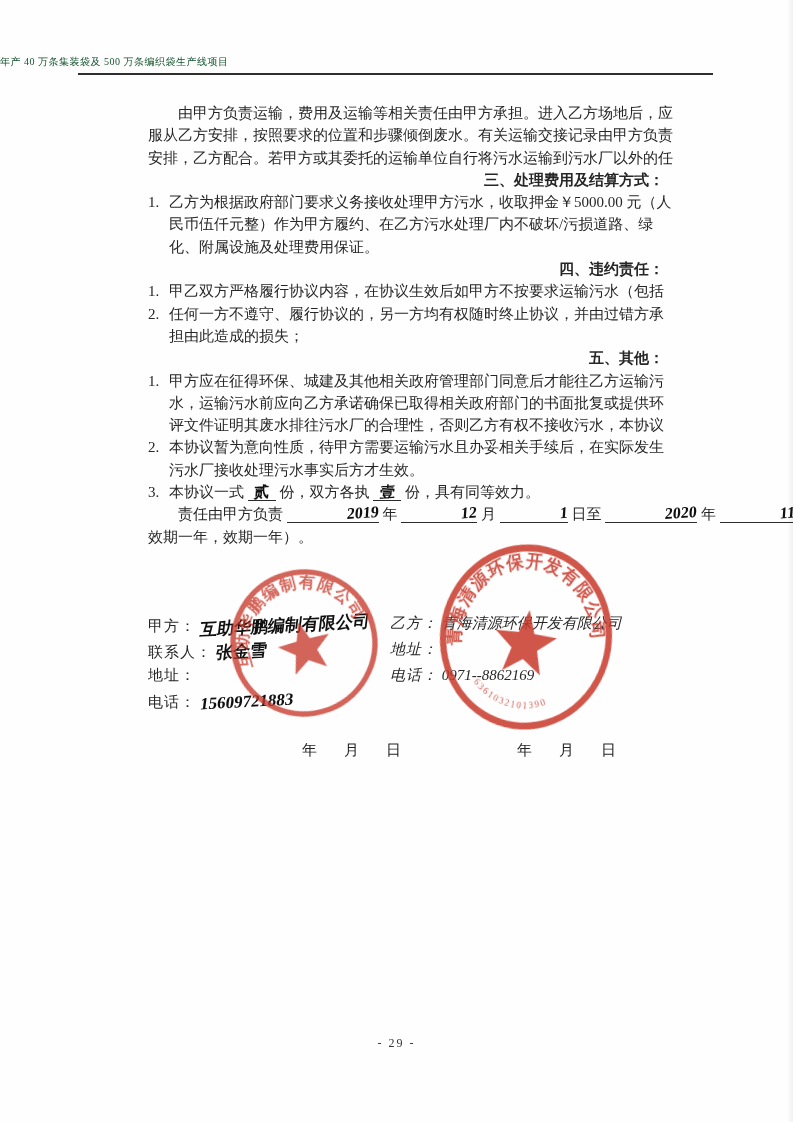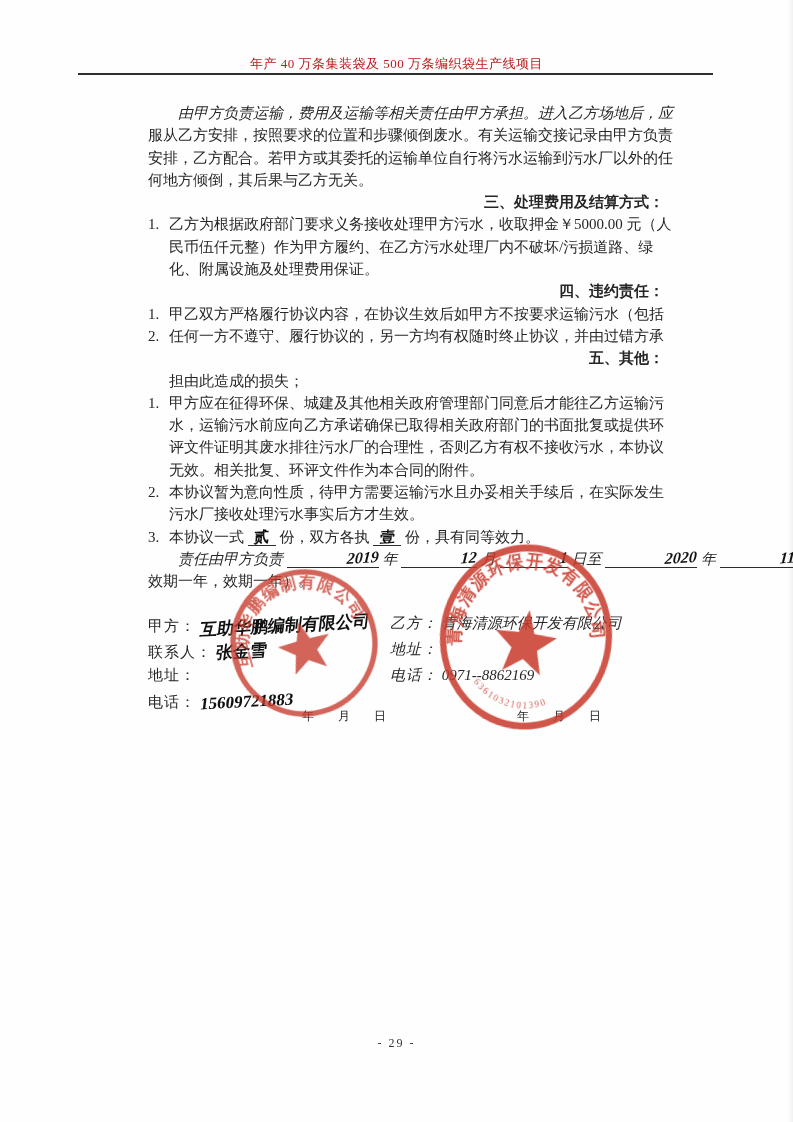--- a/index.html
+++ b/index.html
@@ -1,84 +1,82 @@
 <!DOCTYPE html>
 <html><head>
 <meta charset="utf-8">
 <style>
   html,body{margin:0;padding:0;background:#ffffff;}
   .page{
     position:relative;width:793px;height:1122px;background:#fefefe;
     font-family:"Liberation Serif","DejaVu Serif",serif;color:#262626;overflow:hidden;
   }
   
-  .hdr-title{position:absolute;top:55px;left:0;width:100%;text-align:center;
-    font-size:13px;letter-spacing:.5px;color:#b91c1c;}
+  .hdr-title{position:absolute;top:55px;left:0;width:100%;text-align:left;
+    font-size:10px;letter-spacing:.5px;color:#14532d;}
   .hdr-rule{position:absolute;top:73px;left:78px;width:635px;height:2px;background:#2f2f2f;}
   
   .doc-body{position:absolute;left:148px;top:102px;width:516px;font-size:15px;line-height:22.3px;}
   .ln{position:relative;white-space:nowrap;}
-  .ln.indent{text-indent:30px;font-style:italic;}
+  .ln.indent{text-indent:30px;}
   .ln.item{padding-left:21px;}
   .ln .num{position:absolute;left:0;top:0;}
   .heading{font-weight:bold;text-align:right;}
   .u{display:inline-block;border-bottom:1.5px solid #2b2b2b;text-align:center;line-height:15px;vertical-align:baseline;}
   .hw{font-weight:bold;color:#111;display:inline-block;transform:rotate(-4deg) skewX(-8deg);}
   .hw-date{font-size:16px;}
   
   .sig{position:absolute;font-size:15px;}
   .sig-row{height:26px;white-space:nowrap;}
   .sig-label{letter-spacing:1px;}
   .hw-line{font-weight:bold;color:#101010;display:inline-block;transform:rotate(-3deg) skewX(-10deg);font-size:17px;}
-  .ymd{position:absolute;font-size:12px;letter-spacing:6px;white-space:nowrap;color:#222;}
+  .ymd{position:absolute;font-size:15px;letter-spacing:6px;white-space:nowrap;color:#222;margin-top:33px;}
   
   .stamp{position:absolute;color:#c8392b;filter:blur(.3px);}
   .stamp svg{width:100%;height:100%;overflow:visible;}
   
   .pageno{position:absolute;top:1036px;left:0;width:100%;text-align:center;font-size:12px;letter-spacing:2px;color:#333;}
   .scan-edge{position:absolute;right:0;top:0;width:6px;height:100%;
     background:linear-gradient(to left,rgba(0,0,0,.05),rgba(0,0,0,0));}
 </style>
 </head>
 <body>
 
 <div class="page">
 
   <div class="hdr-title">年产 40 万条集装袋及 500 万条编织袋生产线项目</div>
   <div class="hdr-rule"></div>
 
   <div class="doc-body">
     <div class="ln indent">由甲方负责运输，费用及运输等相关责任由甲方承担。进入乙方场地后，应</div>
     <div class="ln">服从乙方安排，按照要求的位置和步骤倾倒废水。有关运输交接记录由甲方负责</div>
     <div class="ln">安排，乙方配合。若甲方或其委托的运输单位自行将污水运输到污水厂以外的任</div>
-    <div class="ln">何地方倾倒，其后果与乙方无关。</div>
 
     <div class="ln heading">三、处理费用及结算方式：</div>
     <div class="ln item">
       <span class="num">1.</span><span>乙方为根据政府部门要求义务接收处理甲方污水，收取押金￥5000.00 元（人</span>
     </div>
     <div class="ln item">民币伍仟元整）作为甲方履约、在乙方污水处理厂内不破坏/污损道路、绿</div>
     <div class="ln item">化、附属设施及处理费用保证。</div>
 
     <div class="ln heading">四、违约责任：</div>
     <div class="ln item">
       <span class="num">1.</span><span>甲乙双方严格履行协议内容，在协议生效后如甲方不按要求运输污水（包括</span>
     </div>
     <div class="ln item">
       <span class="num">2.</span><span>任何一方不遵守、履行协议的，另一方均有权随时终止协议，并由过错方承</span>
     </div>
+    <div class="ln item">担由此造成的损失；</div>
+
     <div class="ln heading">五、其他：</div>
-
-    <div class="ln item">担由此造成的损失；</div>
     <div class="ln item">
       <span class="num">1.</span><span>甲方应在征得环保、城建及其他相关政府管理部门同意后才能往乙方运输污</span>
     </div>
     <div class="ln item">水，运输污水前应向乙方承诺确保已取得相关政府部门的书面批复或提供环</div>
     <div class="ln item">评文件证明其废水排往污水厂的合理性，否则乙方有权不接收污水，本协议</div>
-    <div class="ln item">无效。相关批复、环评文件作为本合同的附件。</div>
     <div class="ln item">
       <span class="num">2.</span><span>本协议暂为意向性质，待甲方需要运输污水且办妥相关手续后，在实际发生</span>
     </div>
     <div class="ln item">污水厂接收处理污水事实后方才生效。</div>
 
     <div class="ln item">
       <span class="num">3.</span><span>本协议一式</span>
       <span class="u" style="min-width:28px"><span class="hw">贰</span></span>
       <span>份，双方各执</span>
       <span class="u" style="min-width:28px"><span class="hw">壹</span></span>

